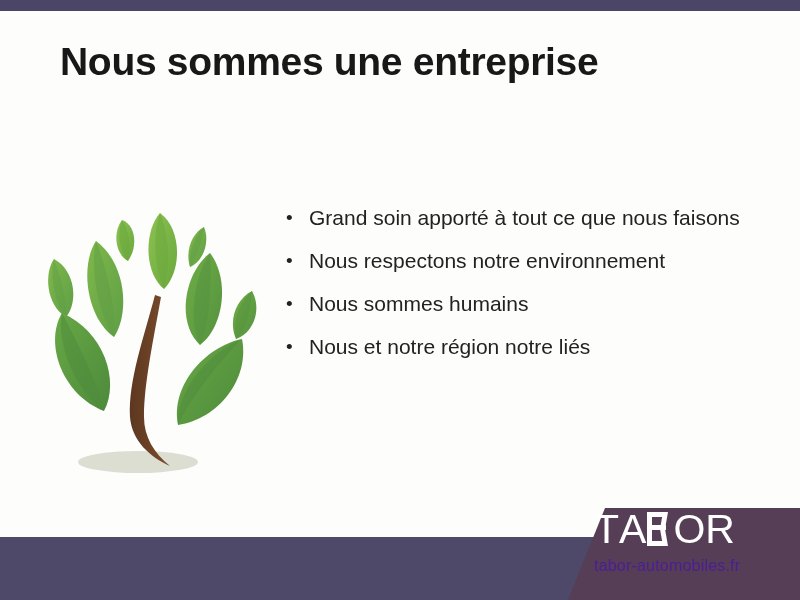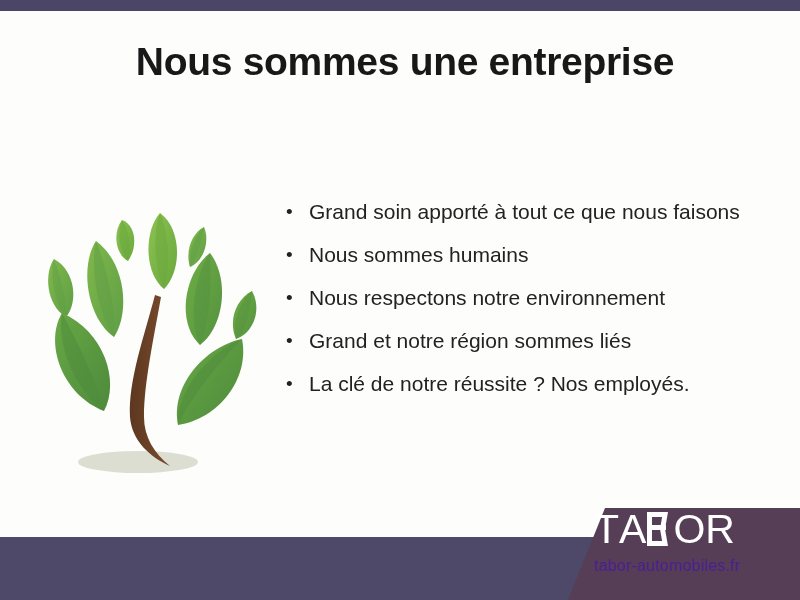--- a/index.html
+++ b/index.html
@@ -110,37 +110,37 @@
     letter-spacing: 0.2px;
     white-space: nowrap;
   }
 
   
   .headline {
     position: absolute;
     left: 60px;
     top: 36px;
     width: 690px;
-    text-align: center;
+    text-align: left;
     font-size: 39px;
     line-height: 52px;
     font-weight: 700;
     color: #181818;
     letter-spacing: -0.3px;
   }
   .headline .accent {
     color: #78a254;
   }
   .headline .ln { display: block; }
 
   
   .bullets {
     position: absolute;
     left: 283px;
-    top: 190px;
+    top: 196px;
     width: 500px;
     margin: 0;
     padding: 0;
     list-style: none;
   }
   .bullets li {
     position: relative;
     padding-left: 26px;
     height: 43px;
     line-height: 43px;
@@ -239,24 +239,23 @@
         <path d="M44 128 C 66 170, 82 206, 86 226 C 58 206, 38 160, 44 128 Z" fill="#4d8a3c" opacity="0.5"></path>
 
         <path d="M224 154 C 232 194, 200 234, 160 240 C 152 202, 186 162, 224 154 Z" fill="url(#lfD)"></path>
         <path d="M224 154 C 196 182, 170 218, 160 240 C 158 206, 190 168, 224 154 Z" fill="#4d8a3c" opacity="0.45"></path>
       </g>
     </svg>
   </div>
 
   <ul class="bullets">
     <li>Grand soin apporté à tout ce que nous faisons</li>
+    <li>Nous respectons notre environnement</li>
     <li>Nous sommes humains</li>
-    <li>Nous respectons notre environnement</li>
-    <li>Grand et notre région sommes liés</li>
-    <li>La clé de notre réussite ? Nos employés.</li>
+    <li>Nous et notre région notre liés</li>
   </ul>
 
   <div class="band-bottom"></div>
 
   <div class="logo-plate"></div>
   <div class="logo-wrap">
     <span class="logo-word">
       <span class="gl">T</span>
       <span class="gl">A</span>
       <span class="logo-b">

